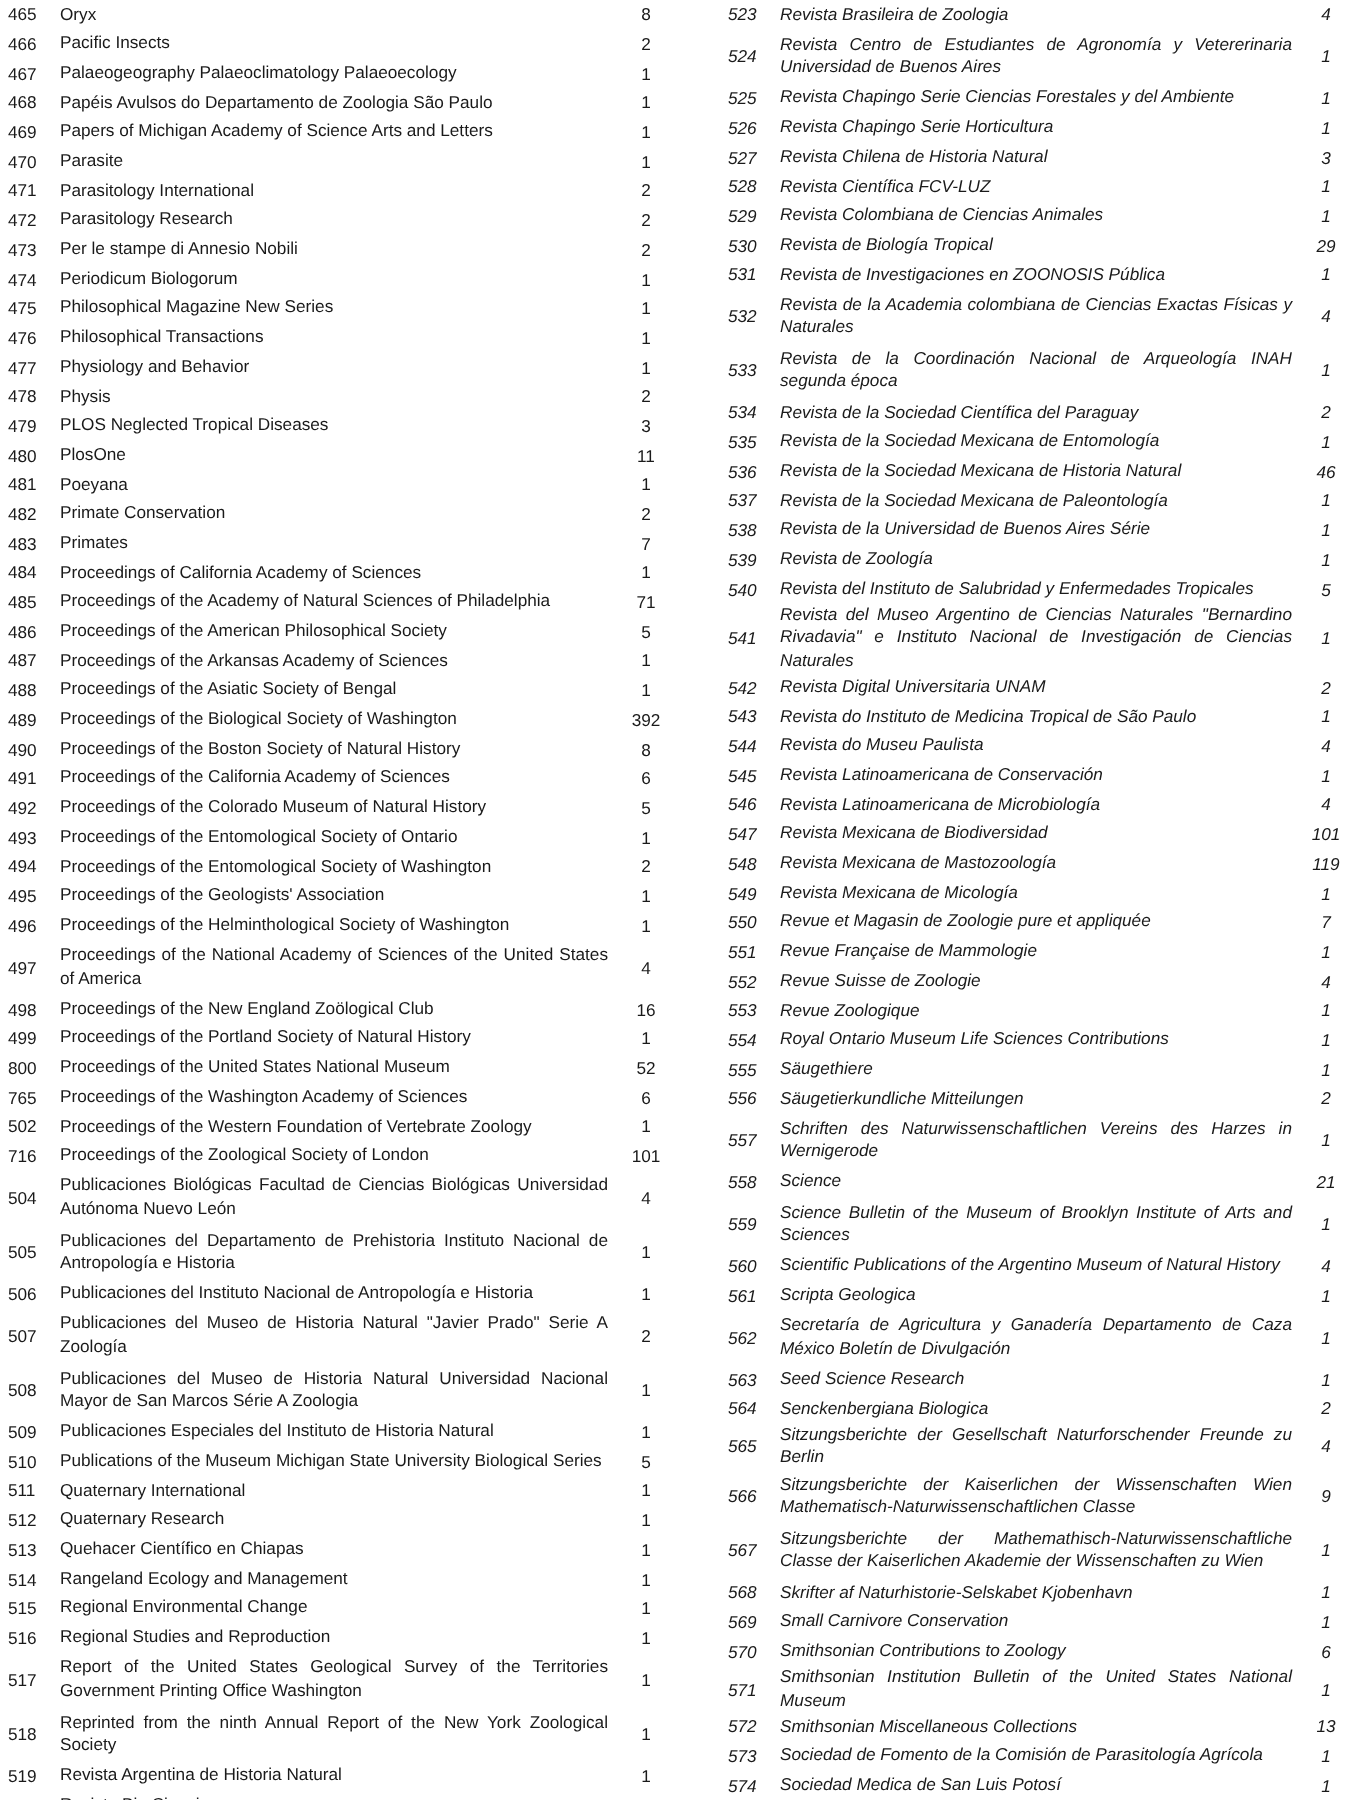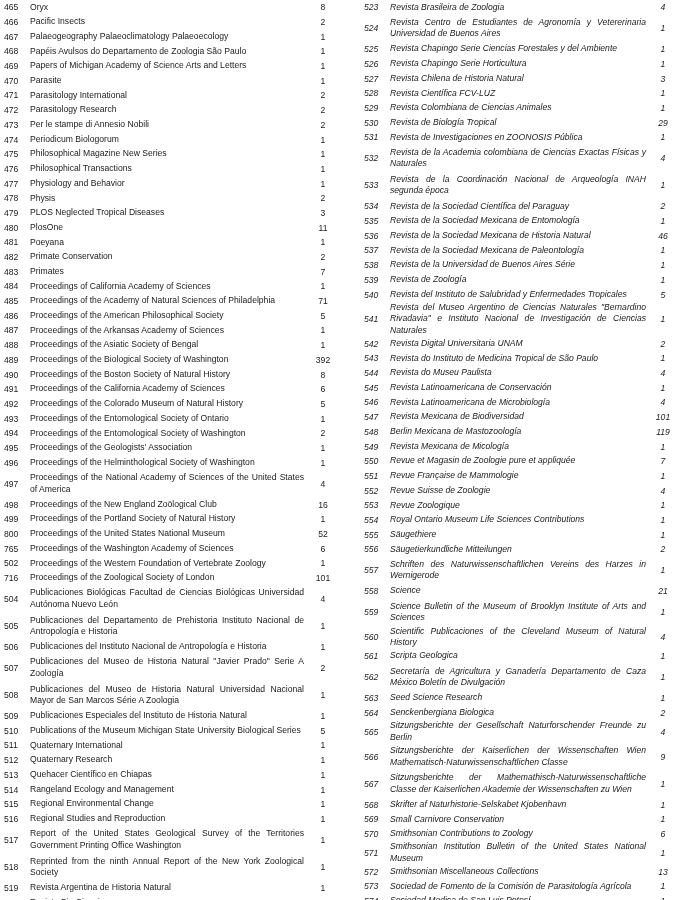--- a/index.html
+++ b/index.html
@@ -422,21 +422,21 @@
     <span class="title">Revista Latinoamericana de Microbiología</span>
     <span class="count">4</span>
   </div>
     <div class="row">
     <span class="num">547</span>
     <span class="title">Revista Mexicana de Biodiversidad</span>
     <span class="count">101</span>
   </div>
     <div class="row">
     <span class="num">548</span>
-    <span class="title">Berlin Mexicana de Mastozoología</span>
+    <span class="title">Revista Mexicana de Mastozoología</span>
     <span class="count">119</span>
   </div>
     <div class="row">
     <span class="num">549</span>
     <span class="title">Revista Mexicana de Micología</span>
     <span class="count">1</span>
   </div>
     <div class="row">
     <span class="num">550</span>
     <span class="title">Revue et Magasin de Zoologie pure et appliquée</span>
@@ -482,21 +482,21 @@
     <span class="title">Science</span>
     <span class="count">21</span>
   </div>
     <div class="row two">
     <span class="num">559</span>
     <span class="title">Science Bulletin of the Museum of Brooklyn Institute of Arts and Sciences</span>
     <span class="count">1</span>
   </div>
     <div class="row">
     <span class="num">560</span>
-    <span class="title">Scientific Publicaciones of the Cleveland Museum of Natural History</span>
+    <span class="title">Scientific Publications of the Argentino Museum of Natural History</span>
     <span class="count">4</span>
   </div>
     <div class="row">
     <span class="num">561</span>
     <span class="title">Scripta Geologica</span>
     <span class="count">1</span>
   </div>
     <div class="row two">
     <span class="num">562</span>
     <span class="title">Secretaría de Agricultura y Ganadería Departamento de Caza México Boletín de Divulgación</span>

